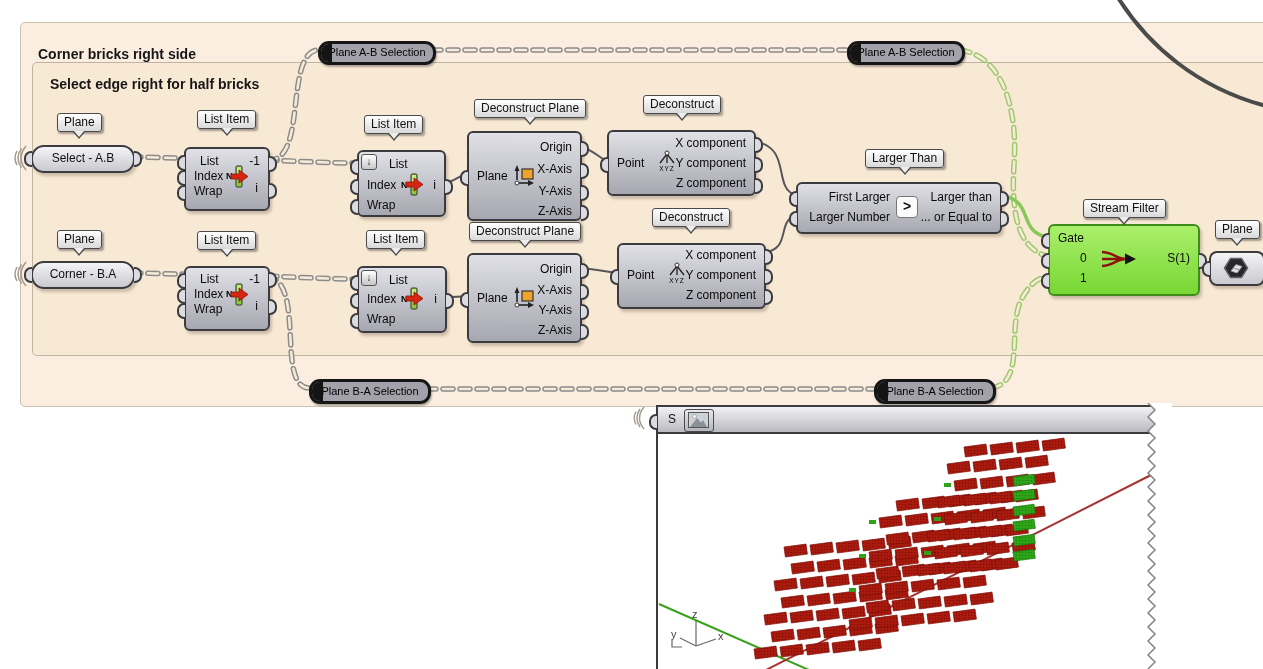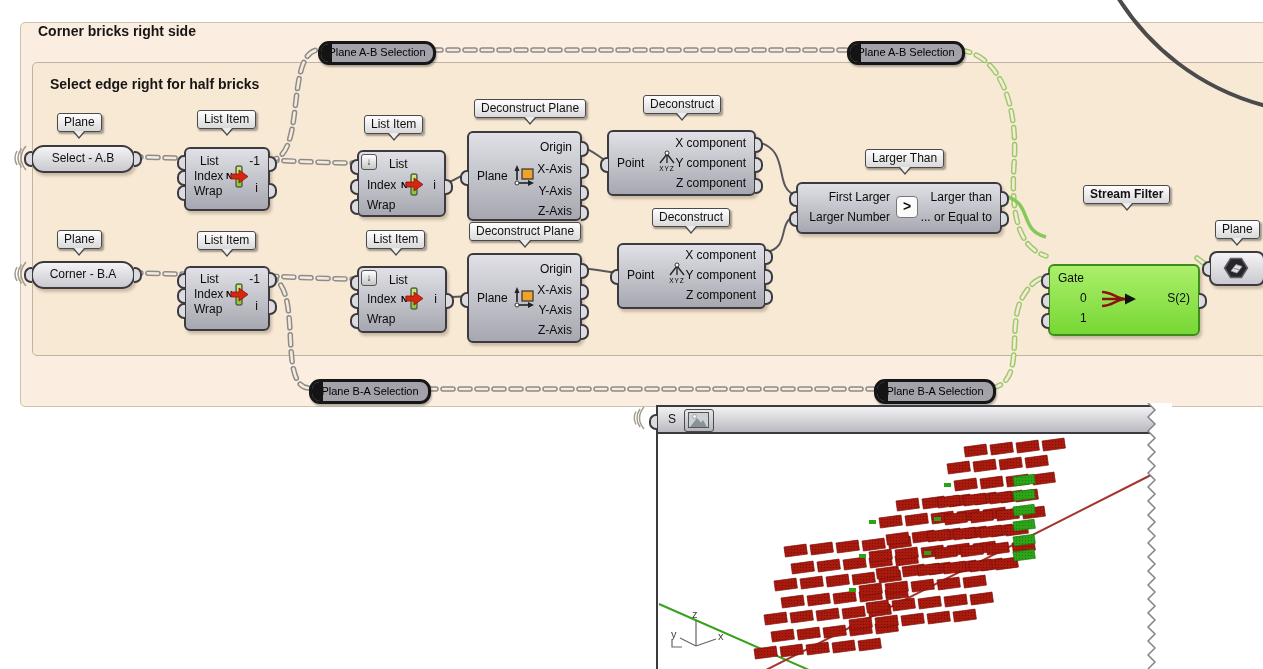--- a/index.html
+++ b/index.html
@@ -12,21 +12,21 @@
   #wires{position:absolute;left:0;top:0;z-index:2;}
   .d2{stroke:#8b8b8b;stroke-width:5.5;fill:none;stroke-linecap:round;stroke-dasharray:10 7;}
   .d2.gn{stroke:#9cc96c;}
   .d2i{stroke:#f7ead8;stroke-width:2.6;fill:none;stroke-linecap:round;stroke-dasharray:10 7;}
   .sw{stroke:#57575b;stroke-width:2;fill:none;}
   .sg{stroke:#86c95a;stroke-width:3.5;fill:none;}
   .tk{stroke:#4b4b4b;stroke-width:4;fill:none;}
   .comp{position:absolute;z-index:3;background:linear-gradient(180deg,#e0e0e6,#a7a7b1);
         border:2px solid #3a3a3f;border-radius:6px;box-shadow:2px 3px 3px rgba(100,80,60,.3);
         font-size:12px;color:#0b0b0b;}
-  .comp.sel{background:linear-gradient(180deg,#abef6b,#77d734);border-color:#3f8c1d;margin-top:40px;}
+  .comp.sel{background:linear-gradient(180deg,#abef6b,#77d734);border-color:#3f8c1d;}
   .lbl{position:absolute;white-space:nowrap;line-height:14px;font-size:12px;}
   .rt{text-align:right;}
   .pt{position:absolute;width:6px;height:12px;background:#dcdce0;border:2px solid #3a3a3f;z-index:3;}
   .pl{left:-9px;border-radius:7px 0 0 7px;border-right:none;}
   .pr{right:-9px;border-radius:0 7px 7px 0;border-left:none;}
   .tag{position:absolute;z-index:5;background:linear-gradient(#ffffff,#d9d9d9);border:1px solid #4a4a4a;
        border-radius:3px;padding:1px 6px 2px;font-size:12px;white-space:nowrap;
        box-shadow:1.5px 2px 2px rgba(0,0,0,.35);}
   .tag::before{content:"";position:absolute;left:50%;margin-left:-6px;bottom:-8px;
        border:6px solid transparent;border-top:7px solid #4a4a4a;border-bottom:none;}
@@ -52,21 +52,21 @@
   .img-btn{position:absolute;left:26px;top:2px;width:28px;height:21px;
       background:linear-gradient(#e9e9eb,#b5b5bd);border:1px solid #4a4a4a;border-radius:3px;}
   .vp-body{position:absolute;left:0;top:27px;right:0;bottom:0;background:#ffffff;overflow:hidden;}
   #tear{position:absolute;left:1142px;top:403px;z-index:4;}
 </style>
 </head>
 <body>
 
 <div class="grp" id="g-outer"></div>
 <div class="grp" id="g-inner"></div>
-<span class="grp-label" style="left:38px;top:23px;">Corner bricks right side</span>
+<span class="grp-label" style="left:38px;top:46px;">Corner bricks right side</span>
 <span class="grp-label" style="left:50px;top:76px;">Select edge right for half bricks</span>
 
 <svg id="wires" width="1263" height="669">
   <path class="d2" d="M131,157 C148,157 166,158 183,158"></path>
     <path class="d2i" d="M131,157 C148,157 166,158 183,158"></path>
   <path class="d2" d="M267,160 C292,161 330,163 356,163"></path>
     <path class="d2i" d="M267,160 C292,161 330,163 356,163"></path>
   <path class="d2" d="M267,160 C308,164 284,56 317,50"></path>
     <path class="d2i" d="M267,160 C308,164 284,56 317,50"></path>
   <path class="d2" d="M431,50 L846,50"></path>
@@ -94,21 +94,21 @@
   <path class="sg" d="M999,195 C1036,200 1016,229 1046,237"></path>
   <path class="tk" d="M1117,-4 C1148,46 1198,88 1266,106"></path>
 </svg>
 
 <div class="tag" style="left:57px;top:113px;">Plane</div>
 <div class="tag" style="left:197px;top:110px;">List Item</div>
 <div class="tag" style="left:364px;top:115px;">List Item</div>
 <div class="tag" style="left:474px;top:99px;">Deconstruct Plane</div>
 <div class="tag" style="left:643px;top:95px;">Deconstruct</div>
 <div class="tag" style="left:865px;top:149px;">Larger Than</div>
-<div class="tag" style="left:1083px;top:185px;font-weight:bold;">Stream Filter</div>
+<div class="tag" style="left:1083px;top:199px;">Stream Filter</div>
 <div class="tag" style="left:1215px;top:220px;">Plane</div>
 <div class="tag" style="left:57px;top:230px;">Plane</div>
 <div class="tag" style="left:197px;top:231px;">List Item</div>
 <div class="tag" style="left:366px;top:230px;">List Item</div>
 <div class="tag" style="left:469px;top:222px;">Deconstruct Plane</div>
 <div class="tag" style="left:652px;top:208px;">Deconstruct</div>
 
 <div class="relay" style="left:318px;top:41px;width:112px;height:18px;line-height:17px;">Plane A-B Selection</div>
 <div class="relay" style="left:847px;top:41px;width:112px;height:18px;line-height:17px;">Plane A-B Selection</div>
 <div class="relay" style="left:309px;top:379px;width:116px;height:19px;line-height:18px;">Plane B-A Selection</div>
@@ -296,21 +296,21 @@
 </div>
 
 <div class="comp sel" style="left:1048px;top:224px;width:148px;height:68px;">
   <span class="pt pl" style="top:7px;"></span>
   <span class="pt pl" style="top:27px;"></span>
   <span class="pt pl" style="top:47px;"></span>
   <span class="pt pr" style="top:27px;"></span>
   <span class="lbl" style="left:8px;top:5px;">Gate</span>
   <span class="lbl" style="left:30px;top:25px;">0</span>
   <span class="lbl" style="left:30px;top:45px;">1</span>
-  <span class="lbl rt" style="right:8px;top:25px;">S(2)</span>
+  <span class="lbl rt" style="right:8px;top:25px;">S(1)</span>
   <svg style="position:absolute;left:50px;top:23px;" width="38" height="20">
     <path d="M2 3 C12 3 17 10 26 10 M2 10 H26 M2 17 C12 17 17 10 26 10" stroke="#8c130b" stroke-width="2.4" fill="none"></path>
     <polygon points="25,4.5 36,10 25,15.5" fill="#111"></polygon>
   </svg>
 </div>
 
 <div class="pill" style="left:1209px;top:251px;width:52px;height:31px;border-radius:8px;">
   <span class="pt pl" style="top:8px;"></span>
 
   <svg style="position:absolute;left:12px;top:3px;" width="26" height="24">

